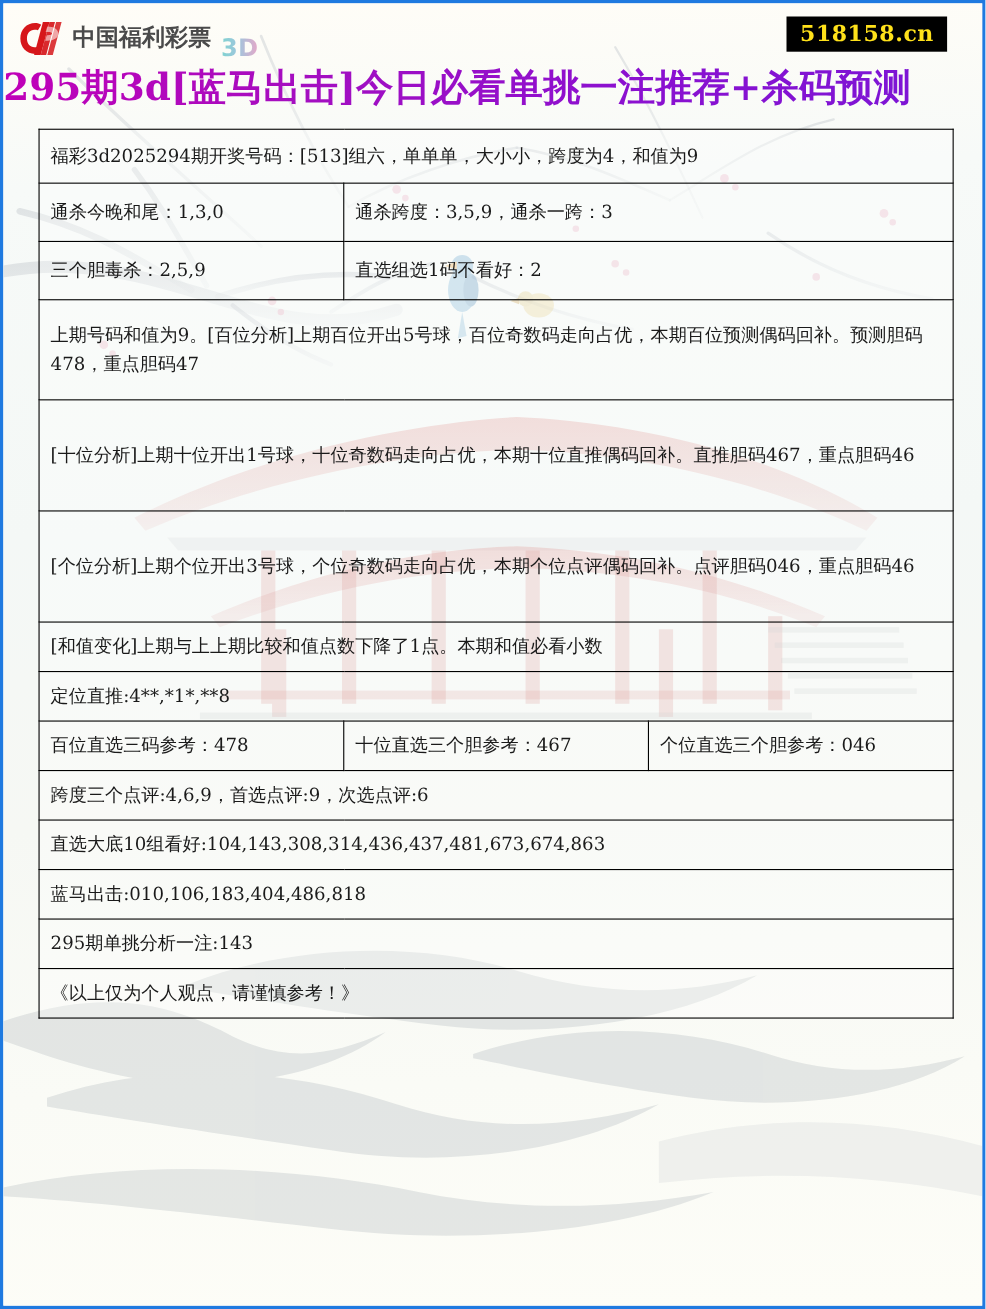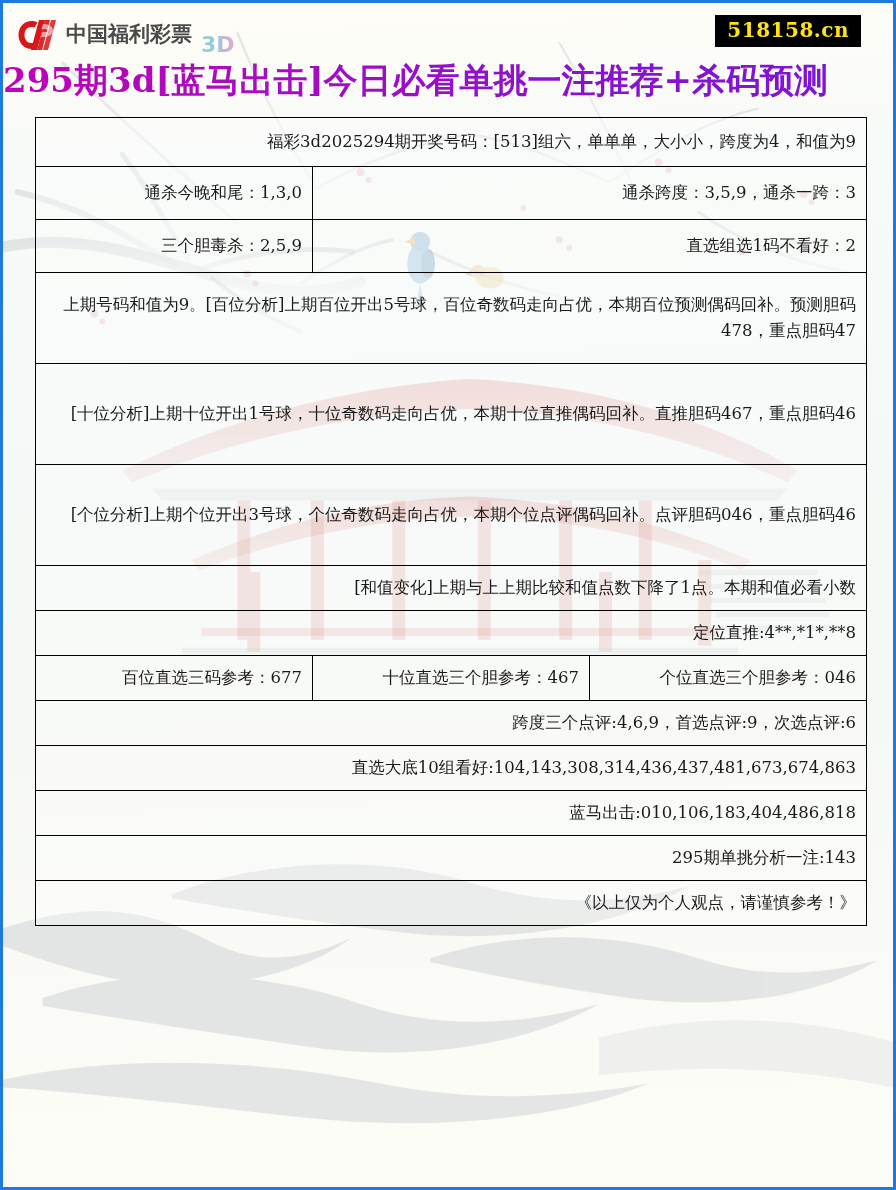--- a/index.html
+++ b/index.html
@@ -127,22 +127,22 @@
     background: transparent;
   }
   table.grid td {
     border: 1px solid #000000;
     font-family: "DejaVu Serif", "Liberation Serif", serif;
     font-size: 16.5px;
     color: #1a1a1a;
     padding: 0 10px;
     background: rgba(255,255,255,0.30);
   }
-  td.c-center { text-align: right; }
-  td.c-left   { text-align: right; }
+  td.c-center { text-align: left; }
+  td.c-left   { text-align: left; }
 
   .r-h1 { height: 48px; }
   .r-h2 { height: 52px; }
   .r-para { height: 90px; vertical-align: middle; }
   .r-para-tall { height: 100px; vertical-align: middle; }
   .r-mid { height: 44px; }
   .r-sm  { height: 44px; }
 
   .para {
     line-height: 1.55;
@@ -302,21 +302,21 @@
         <tr>
           <td class="c-left r-para-tall para" colspan="3">[个位分析]上期个位开出3号球，个位奇数码走向占优，本期个位点评偶码回补。点评胆码046，重点胆码46</td>
         </tr>
         <tr>
           <td class="c-center r-mid" colspan="3">[和值变化]上期与上上期比较和值点数下降了1点。本期和值必看小数</td>
         </tr>
         <tr>
           <td class="c-center r-sm" colspan="3">定位直推:4**,*1*,**8</td>
         </tr>
         <tr>
-          <td class="c-center r-sm">百位直选三码参考：677</td>
+          <td class="c-center r-sm">百位直选三码参考：478</td>
           <td class="c-center r-sm">十位直选三个胆参考：467</td>
           <td class="c-center r-sm">个位直选三个胆参考：046</td>
         </tr>
         <tr>
           <td class="c-center r-sm" colspan="3">跨度三个点评:4,6,9，首选点评:9，次选点评:6</td>
         </tr>
         <tr>
           <td class="c-center r-sm" colspan="3">直选大底10组看好:104,143,308,314,436,437,481,673,674,863</td>
         </tr>
         <tr>

